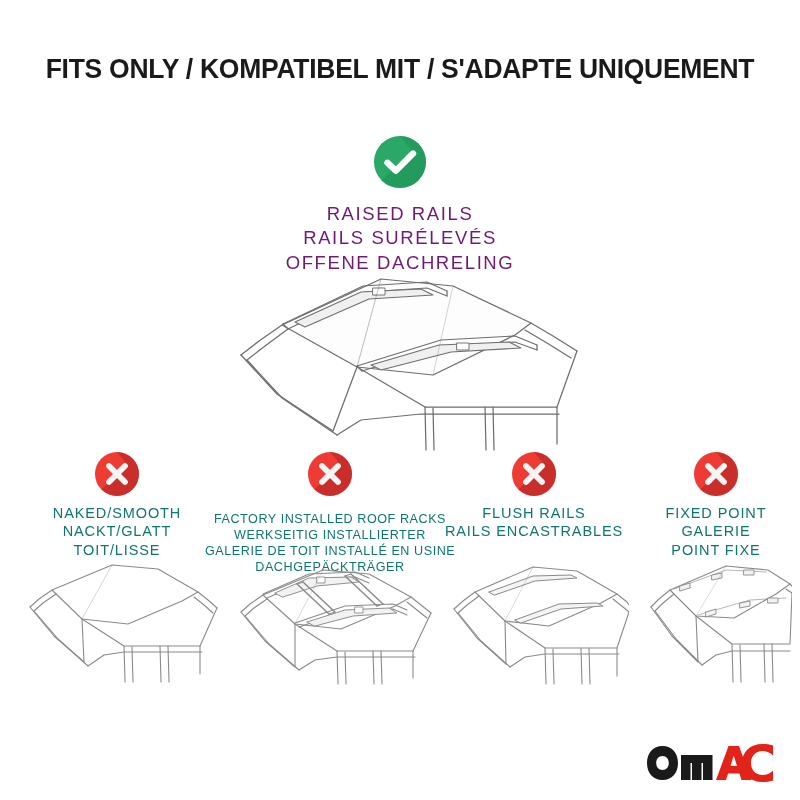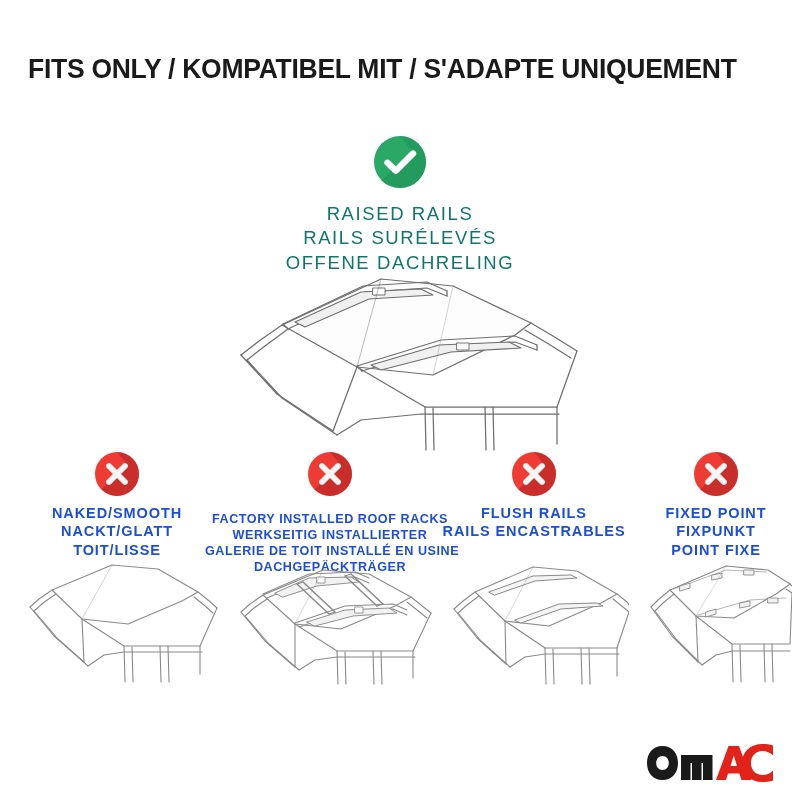--- a/index.html
+++ b/index.html
@@ -15,20 +15,21 @@
     font-family: "Liberation Sans", sans-serif;
     color: #231f20;
   }
 
   
   .header {
     position: absolute;
     left: 0;
     top: 54px;
     width: 800px;
+    text-align: center;
   }
   .header-title {
     font-family: "Liberation Sans Narrow", "Liberation Sans", sans-serif;
     font-weight: 700;
     font-size: 28.5px;
     letter-spacing: -0.3px;
     line-height: 1;
     color: #1a1a1a;
     white-space: nowrap;
     transform: scaleX(0.93);
@@ -48,21 +49,21 @@
     margin: 0 auto;
     position: relative;
   }
   .badge-check svg, .badge-cross svg { display: block; }
 
   .primary-labels {
     margin-top: 14px;
     font-size: 18.5px;
     letter-spacing: 1.6px;
     line-height: 1.32;
-    color: #0f766e;
+    color: #701a75;
     font-weight: 400;
   }
   .primary-labels .ln { display: block; white-space: nowrap; }
 
   
   .primary-art {
     position: absolute;
     left: 185px;
     top: 268px;
     width: 430px;
@@ -90,22 +91,22 @@
 
   .badge-cross {
     width: 44px;
     height: 44px;
     margin: 0 auto;
   }
 
   .reject-labels {
     margin-top: 8px;
     line-height: 1.26;
-    color: #1d4ed8;
-    font-weight: 700;
+    color: #0f766e;
+    font-weight: 400;
   }
   .reject-labels .ln { display: block; white-space: nowrap; }
 
   .size-a { font-size: 14.5px; letter-spacing: 0.9px; }
   .size-b { font-size: 12.6px; letter-spacing: 0.55px; margin-top: 16px; }
 
   .reject-art {
     position: absolute;
     top: 104px;
     left: 0;
@@ -346,21 +347,21 @@
         <circle cx="22" cy="22" r="22" fill="#ee3c35"></circle>
         <path d="M22 0 A22 22 0 0 1 22 44 A22 22 0 0 1 6.4 37.6 L18 26 L32 12 Z" fill="#a41f1f" opacity="0.5"></path>
         <g stroke="#f5f5f5" stroke-width="5.8" stroke-linecap="round">
           <line x1="14" y1="14" x2="30" y2="30"></line>
           <line x1="30" y1="14" x2="14" y2="30"></line>
         </g>
       </svg>
     </div>
     <div class="reject-labels size-a">
       <span class="ln">FIXED POINT</span>
-      <span class="ln">FIXPUNKT</span>
+      <span class="ln">GALERIE</span>
       <span class="ln">POINT FIXE</span>
     </div>
     <div class="reject-art">
       <svg viewBox="0 0 152 132" aria-hidden="true">
         <g fill="none" stroke="#8a8a8a" stroke-width="1.1" stroke-linecap="round" stroke-linejoin="round">
           <path d="M30 34 L86 10 L128 14 L150 28 L136 38 L94 62 L56 60 Z" fill="#ffffff"></path>
           <path d="M30 34 L19 43 L11 51"></path>
           <path d="M34 38 L23 47 L15 55"></path>
           <path d="M11 51 L32 80 L58 106"></path>
           <path d="M15 55 L36 83 L62 109"></path>

